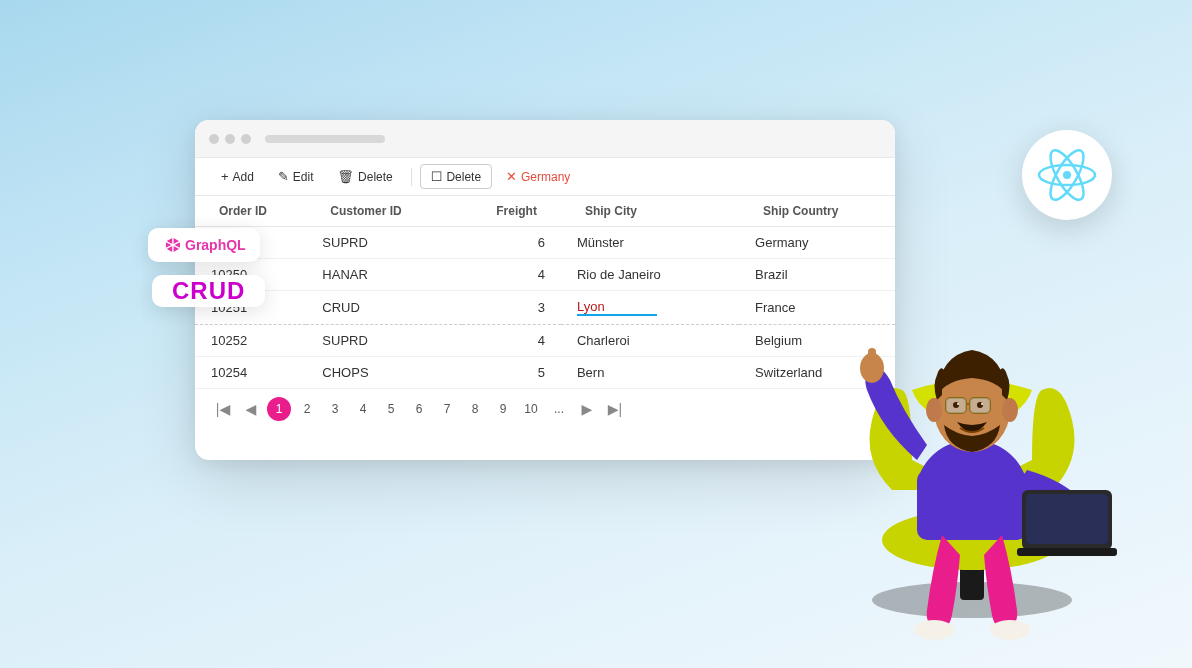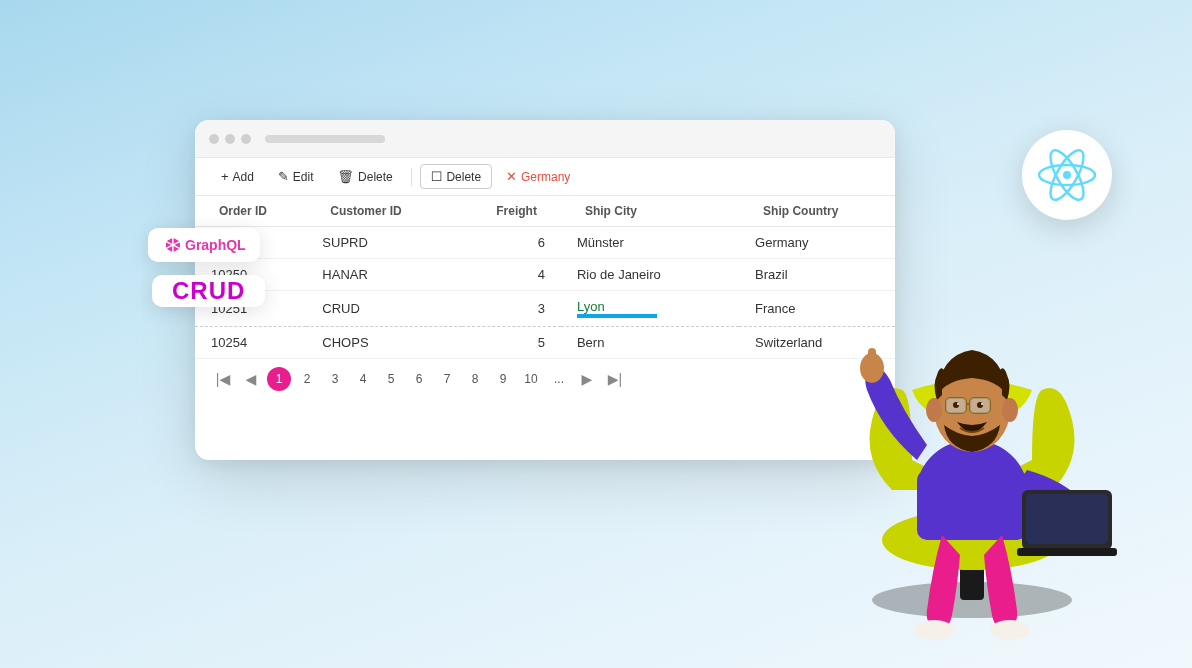--- a/index.html
+++ b/index.html
@@ -136,24 +136,24 @@
     }
 
     tbody td {
       padding: 8px 16px;
       color: #333;
       font-size: 13px;
     }
 
     .edit-input {
       border: none;
-      border-bottom: 4px solid #0ea5e9;
+      border-bottom: 2px solid #0ea5e9;
       outline: none;
       font-size: 13px;
-      color: #15803d;
+      color: #b91c1c;
       background: transparent;
       width: 80px;
     }
 
     
     .pagination {
       display: flex;
       align-items: center;
       padding: 8px 16px;
       gap: 4px;
@@ -361,20 +361,27 @@
             <td class="col-shipcountry">Brazil</td>
           </tr>
           <tr class="editing">
             <td class="col-order">10251</td>
             <td class="col-customer">CRUD</td>
             <td class="col-freight">3</td>
             <td class="col-shipcity"><input type="text" class="edit-input" value="Lyon" style=""></td>
             <td class="col-shipcountry">France</td>
           </tr>
           <tr>
+            <td class="col-order">10252</td>
+            <td class="col-customer">SUPRD</td>
+            <td class="col-freight">4</td>
+            <td class="col-shipcity">Charleroi</td>
+            <td class="col-shipcountry">Belgium</td>
+          </tr>
+          <tr>
             <td class="col-order">10254</td>
             <td class="col-customer">CHOPS</td>
             <td class="col-freight">5</td>
             <td class="col-shipcity">Bern</td>
             <td class="col-shipcountry">Switzerland</td>
           </tr>
         </tbody>
     </table>
   </div>
 

